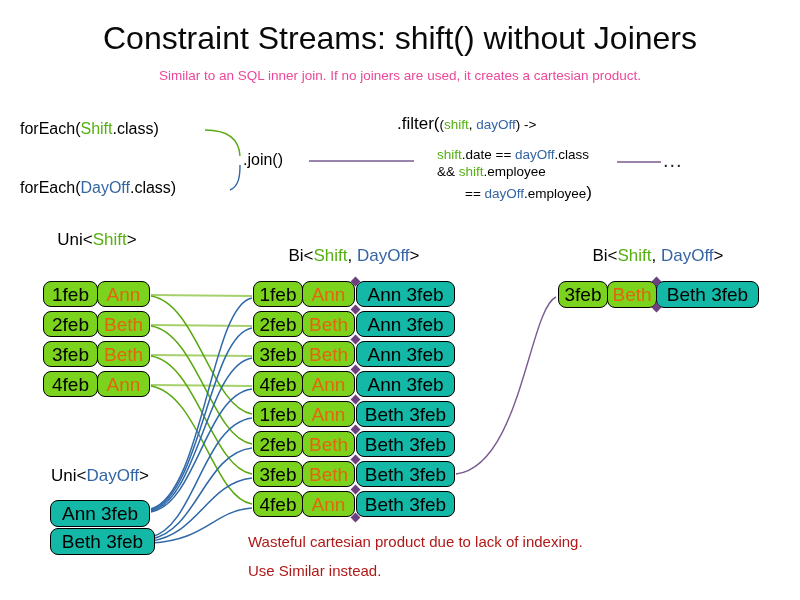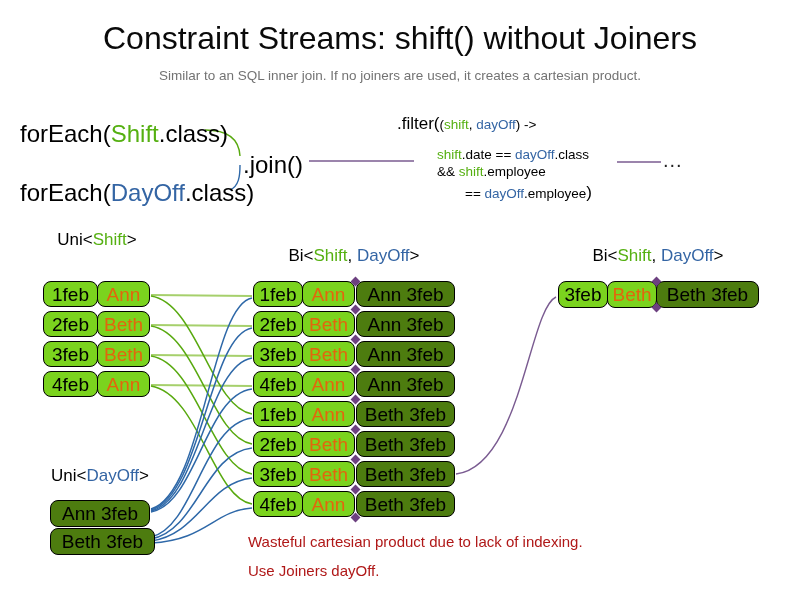--- a/index.html
+++ b/index.html
@@ -1,32 +1,32 @@
 <!DOCTYPE html>
 <html><head>
 <meta charset="utf-8">
 <style>
   html,body{margin:0;padding:0;background:#fff;}
   .stage{position:relative;width:800px;height:600px;background:#fff;overflow:hidden;
          font-family:"Liberation Sans",sans-serif;color:#000;}
   .abs{position:absolute;}
   .title{top:20px;left:0;width:800px;text-align:center;font-size:32px;color:#0a0a0a;}
-  .subtitle{top:68px;left:0;width:800px;text-align:center;font-size:13.5px;color:#737373;}
-  .code{font-size:24px;white-space:pre;}
+  .subtitle{top:68px;left:0;width:800px;text-align:center;font-size:13.5px;color:#ec4899;}
+  .code{font-size:16px;white-space:pre;}
   .f17{font-size:17px;}
   .f13{font-size:13.5px;}
   .tgreen{color:#55b011;}
   .tblue{color:#3465a4;}
   .collabel{font-size:17px;text-align:center;white-space:nowrap;}
   .row{position:absolute;height:26px;}
   .box{position:absolute;top:0;height:26px;box-sizing:border-box;border:1.8px solid #000;
        border-radius:8px;display:flex;align-items:center;justify-content:center;
        font-size:19px;line-height:1;white-space:nowrap;}
   .green{background:#7bd31e;text-align:right;}
-  .blue{background:#4d7c0f;}
+  .blue{background:#14b8a6;}
   .name{color:#e3650d;}
   .diamond{position:absolute;width:7px;height:7px;background:#6d4080;transform:rotate(45deg);}
   .warn{font-size:15px;line-height:29px;color:#b01818;white-space:nowrap;}
   .wires{position:absolute;left:0;top:0;width:800px;height:600px;}
   .ellipsis{font-size:20px;letter-spacing:1px;color:#222;}
 </style>
 </head>
 <body>
 
 <div class="stage">
@@ -165,16 +165,16 @@
   <div class="row" style="left:558px;top:281px;height:27px">
     <div class="box green" style="left:0;width:50px;height:27px">3feb</div>
     <div class="box green name" style="left:49px;width:50px;height:27px">Beth</div>
     <div class="box blue" style="left:98px;width:103px;height:27px">Beth 3feb</div>
   </div>
   <div class="diamond" style="left:653px;top:278px"></div>
   <div class="diamond" style="left:653px;top:304px"></div>
 
   <div class="abs warn" style="left:248px;top:527px">
     <div>Wasteful cartesian product due to lack of indexing.</div>
-    <div>Use Joiners dayOff.</div>
+    <div>Use Similar instead.</div>
   </div>
 
 </div>
 
 </body></html>

